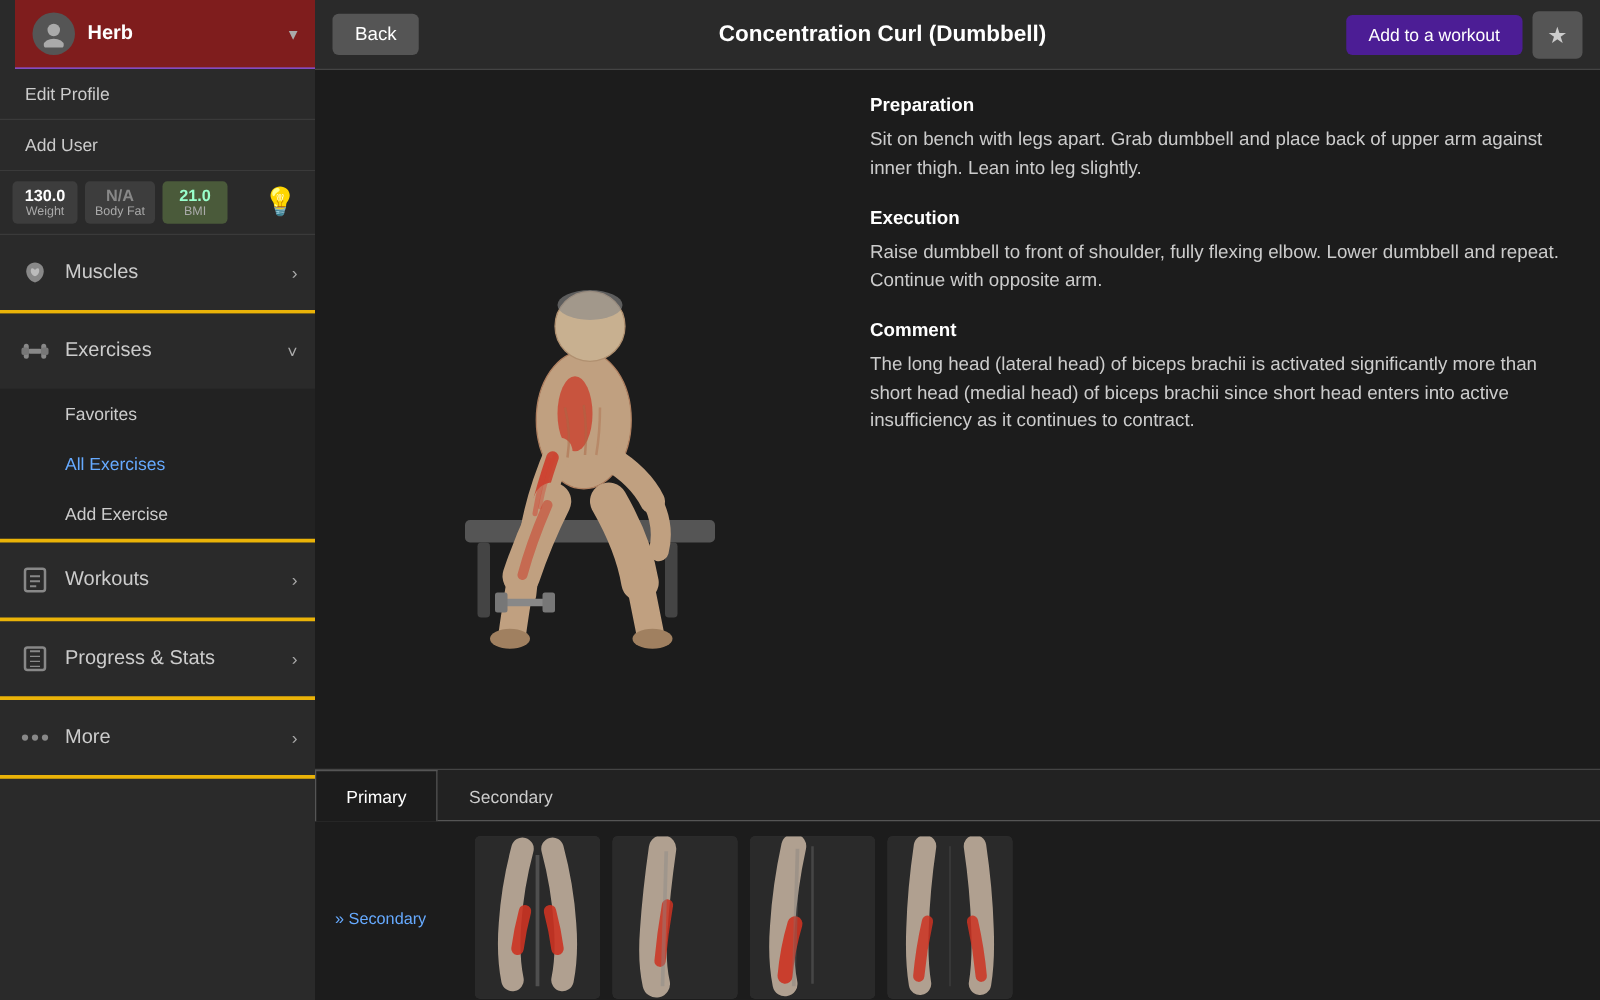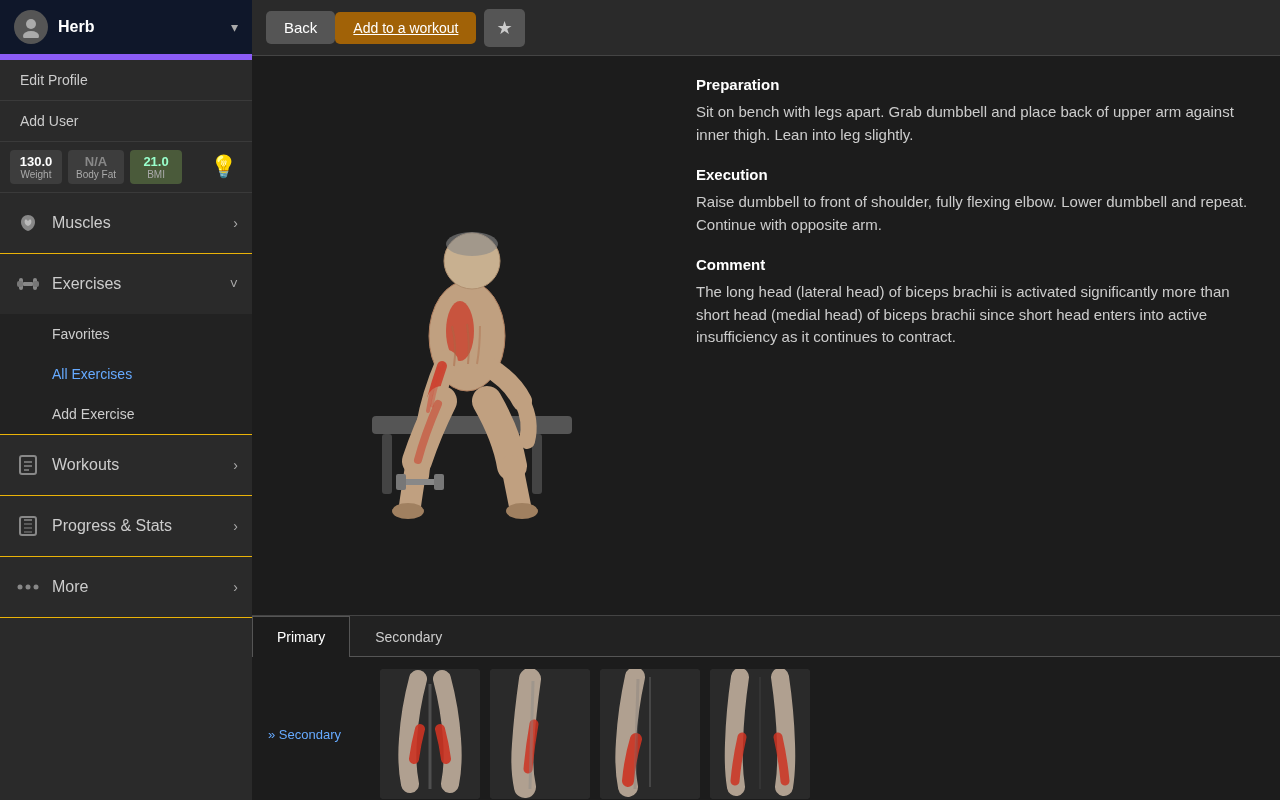--- a/index.html
+++ b/index.html
@@ -19,23 +19,24 @@
       background: #2a2a2a;
       display: flex;
       flex-direction: column;
       height: 800px;
     }
 
     #user-header {
       display: flex;
       align-items: center;
       padding: 10px 14px;
-      background: #0f172a;
-      cursor: pointer;
-      border-bottom: 6px solid #8b5cf6;
+      background: #7f1d1d;
+      cursor: pointer;
+      border-bottom: 1px solid #8b5cf6;
+      margin-left: 12px;
     }
 
     #user-avatar {
       width: 34px;
       height: 34px;
       border-radius: 50%;
       background: #555;
       display: flex;
       align-items: center;
       justify-content: center;
@@ -101,21 +102,21 @@
 
     #lightbulb-btn {
       margin-left: auto;
       color: #ccc;
       font-size: 22px;
       cursor: pointer;
       padding: 4px;
     }
 
     .nav-section {
-      border-bottom: 1px solid #eab308;
+      border-bottom: 3px solid #eab308;
     }
 
     .nav-item {
       display: flex;
       align-items: center;
       padding: 16px 14px;
       cursor: pointer;
       color: #ccc;
       font-size: 16px;
       font-weight: 500;
@@ -197,29 +198,28 @@
 
     #exercise-title {
       flex: 1;
       text-align: center;
       color: #fff;
       font-size: 18px;
       font-weight: bold;
     }
 
     #add-to-workout-btn {
-      background: #a16207;
+      background: #4c1d95;
       color: #fff;
       border: none;
       border-radius: 5px;
       padding: 8px 18px;
       font-size: 14px;
       cursor: pointer;
       margin-right: 8px;
-      text-decoration: underline;
     }
 
     #favorite-btn {
       background: #555;
       color: #ccc;
       border: none;
       border-radius: 5px;
       padding: 8px 12px;
       font-size: 18px;
       cursor: pointer;
@@ -461,20 +461,21 @@
       <span class="nav-chevron">›</span>
     </div>
   </div>
 
 </div>
 
 <div id="main">
 
   <div id="topbar">
     <button id="back-btn">Back</button>
+    <span id="exercise-title">Concentration Curl (Dumbbell)</span>
     <button id="add-to-workout-btn">Add to a workout</button>
     <button id="favorite-btn">
       <span>★</span>
     </button>
   </div>
 
   <div id="content-area">
 
     <div id="exercise-visual">
       <div class="muscle-figure">

